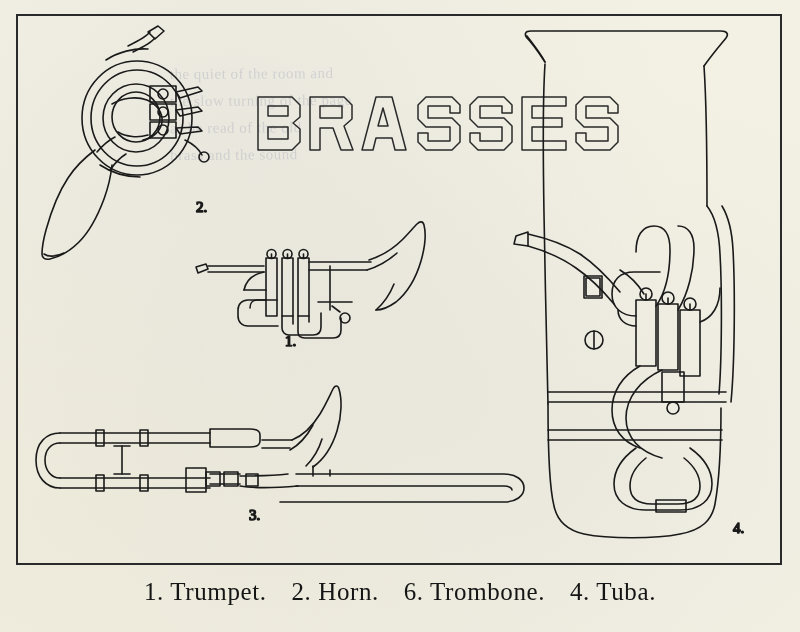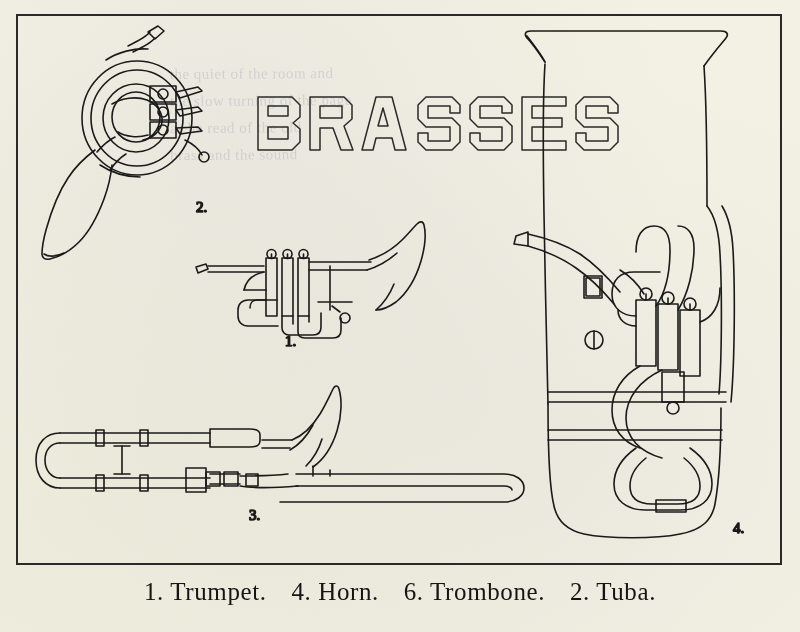--- a/index.html
+++ b/index.html
@@ -301,18 +301,18 @@
 
         <path d="M656 500 h30 v12 h-30 z"></path>
       </g>
       <text class="fig-num" x="733" y="533">4.</text>
 
     </svg>
   </div>
 
   <div id="caption">
     <span class="cap-item">1. Trumpet.</span>
-    <span class="cap-item">4. Horn.</span>
+    <span class="cap-item">2. Horn.</span>
     <span class="cap-item">6. Trombone.</span>
-    <span class="cap-item">2. Tuba.</span>
+    <span class="cap-item">4. Tuba.</span>
   </div>
 
 </div>
 
 </body></html>

